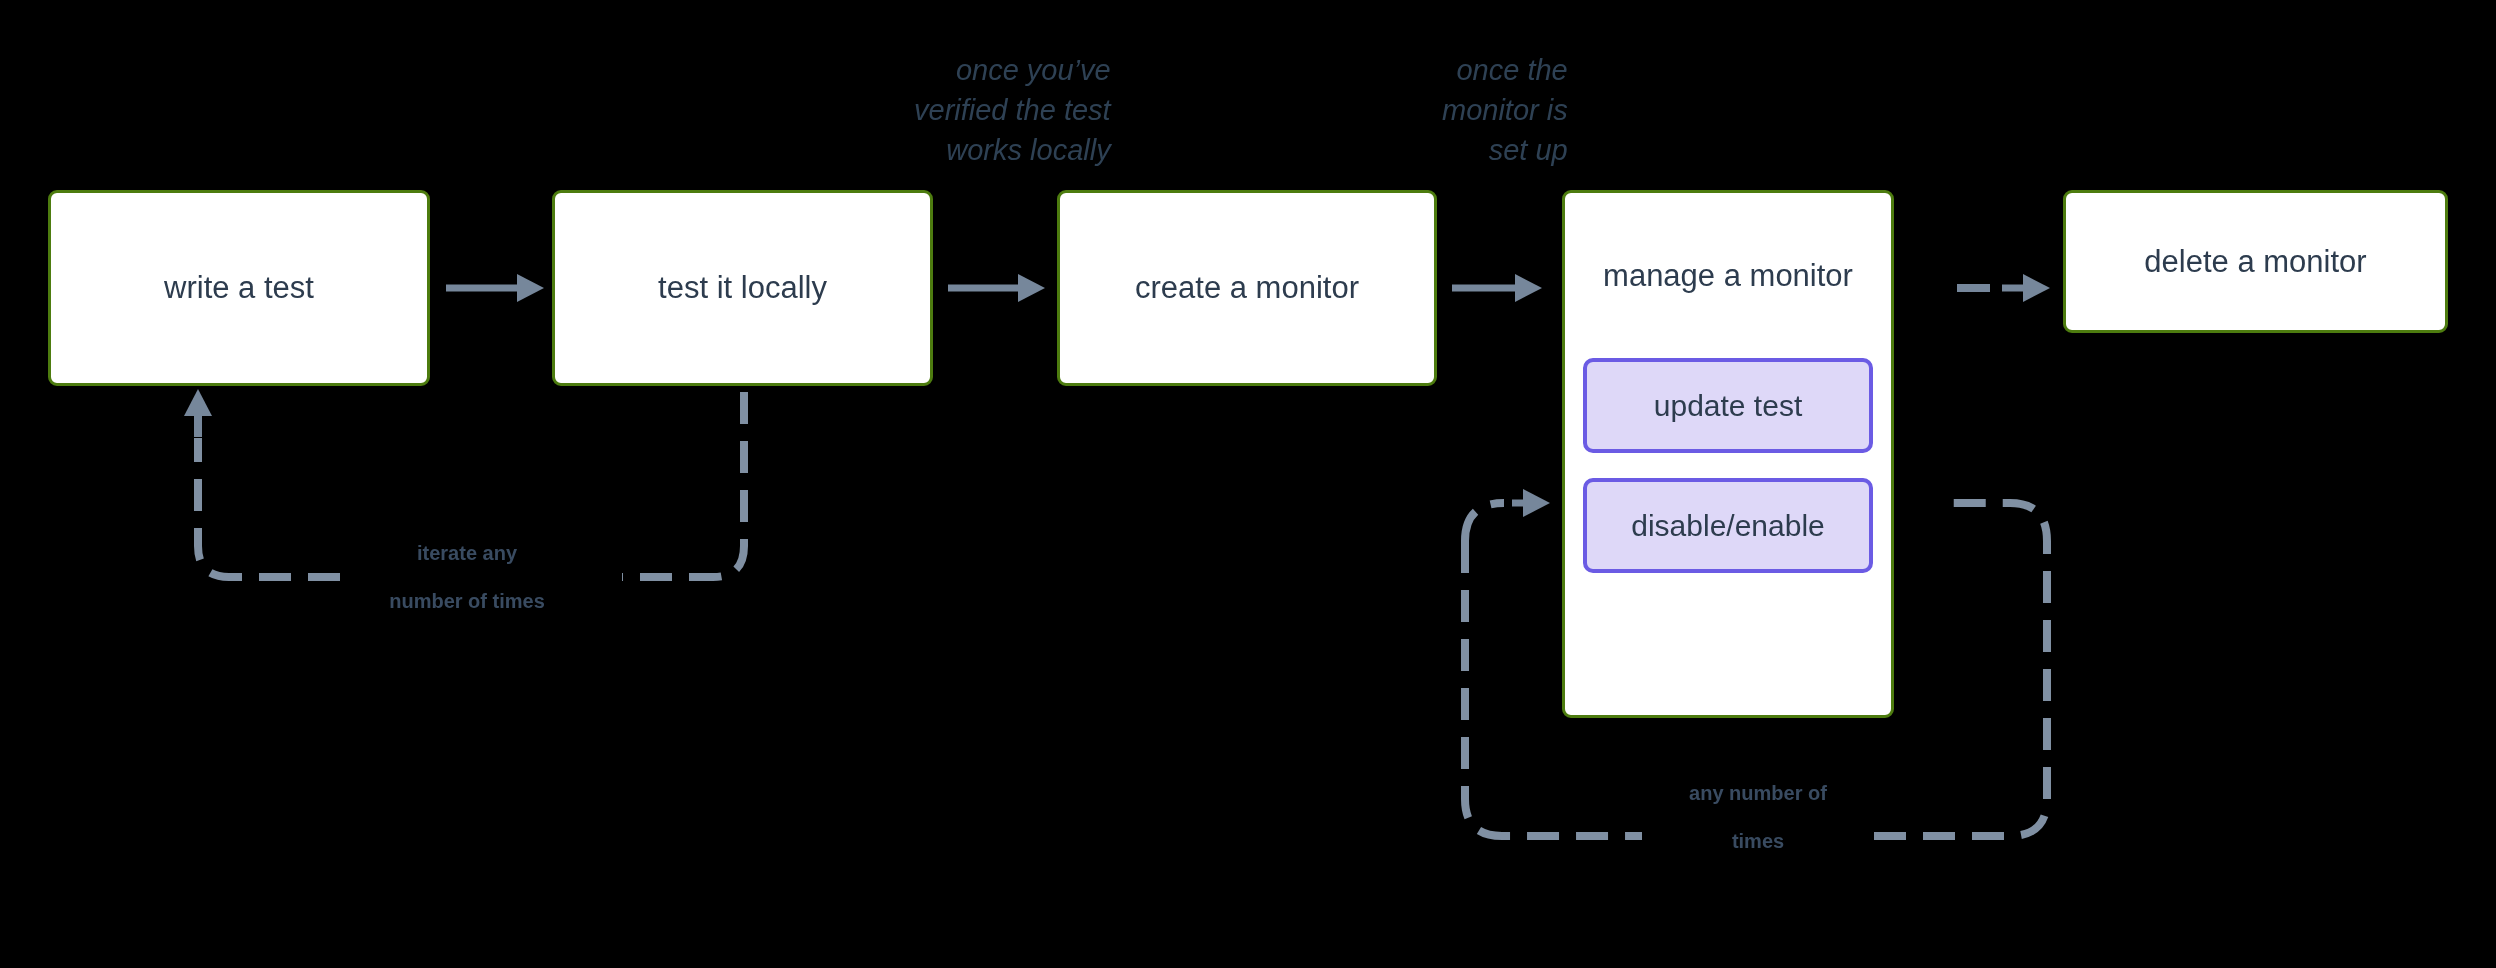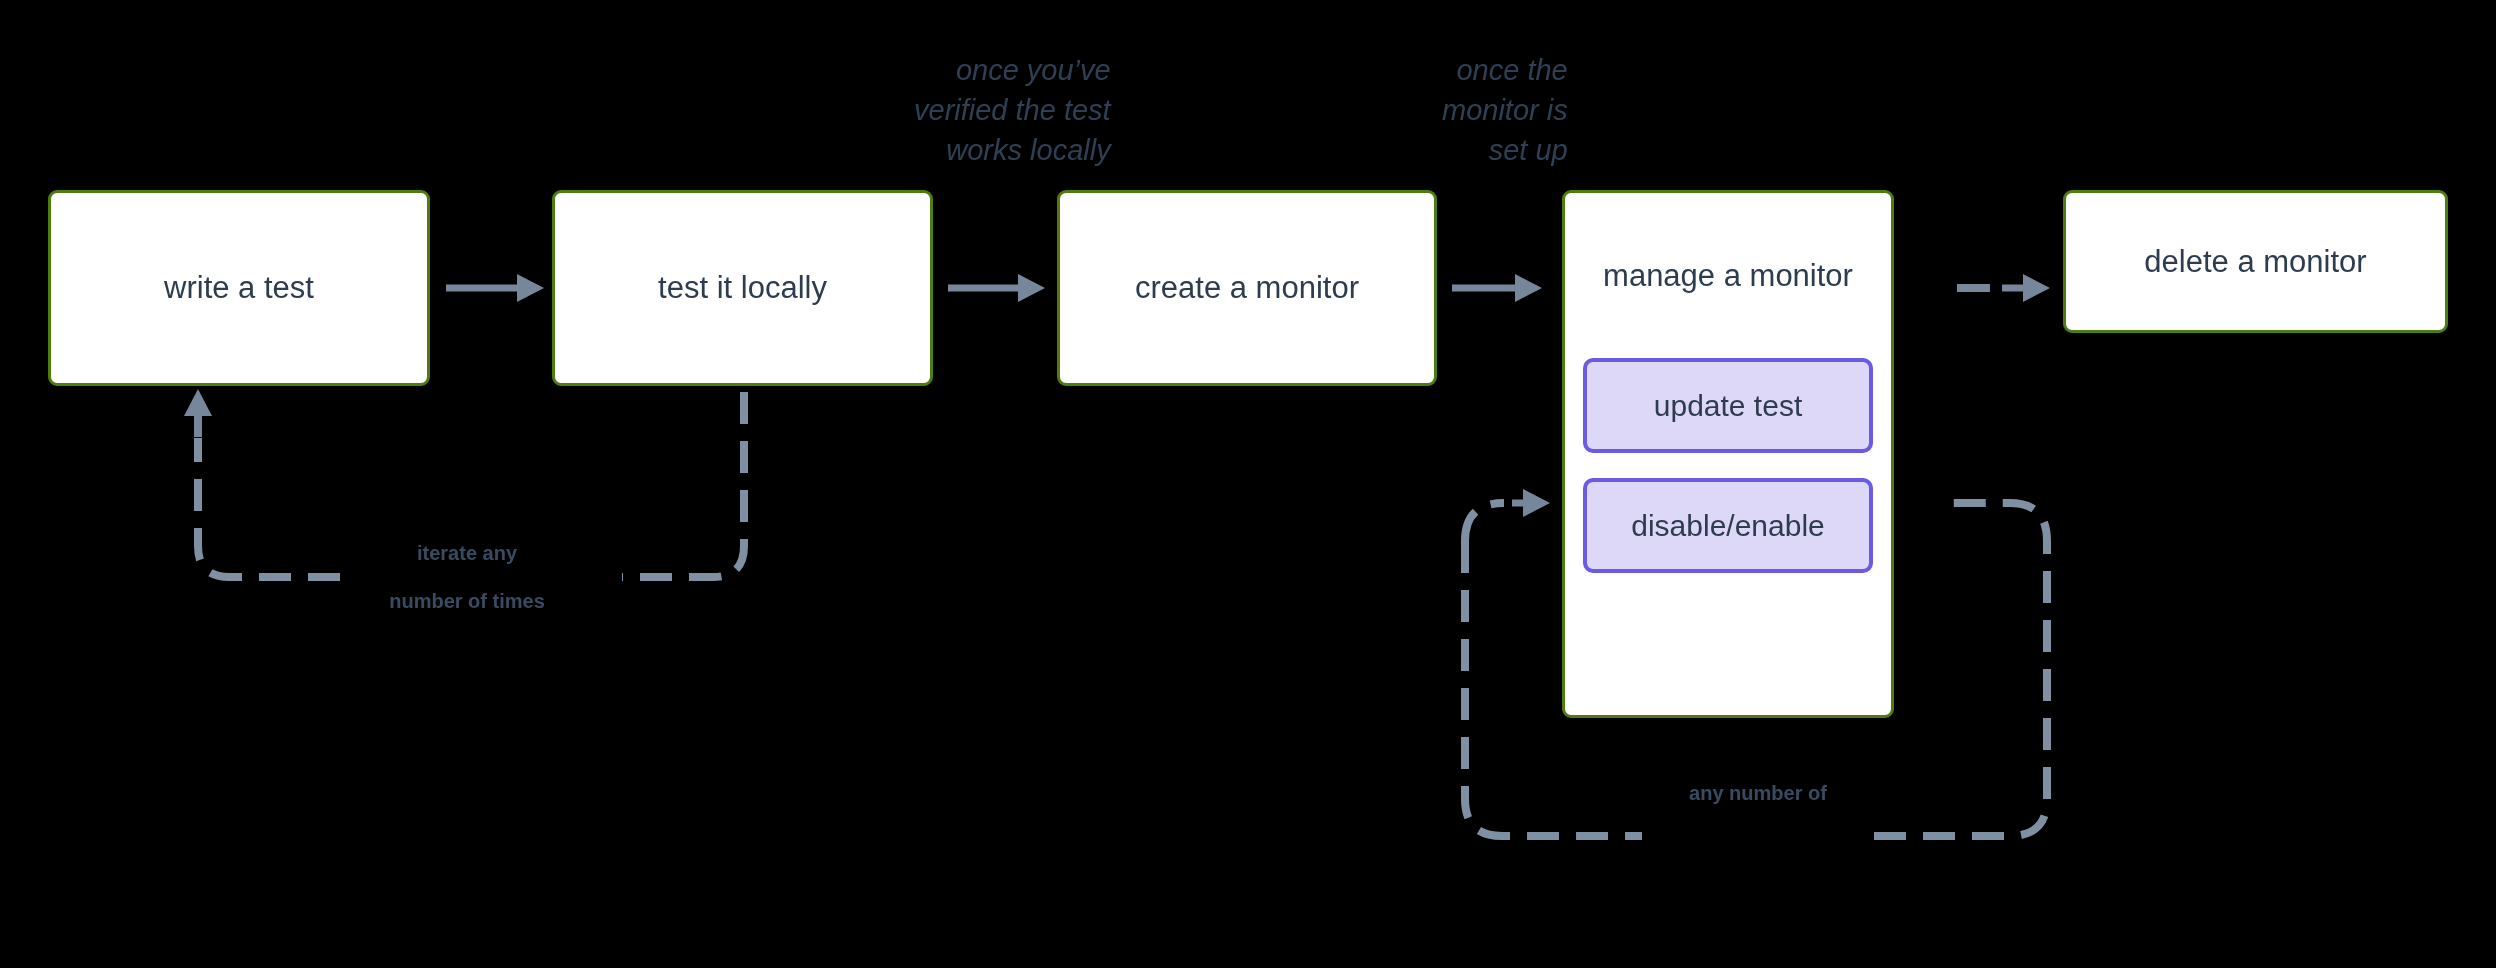--- a/index.html
+++ b/index.html
@@ -175,15 +175,16 @@
     <span>set up</span>
   </div>
 
   <div class="loop-label" id="label-iterate">
     <span>iterate any</span>
     <span>number of times</span>
   </div>
 
   <div class="loop-label" id="label-changes">
     <span>any number of</span>
+    <span>times</span>
   </div>
 
 </div>
 
 </body></html>

